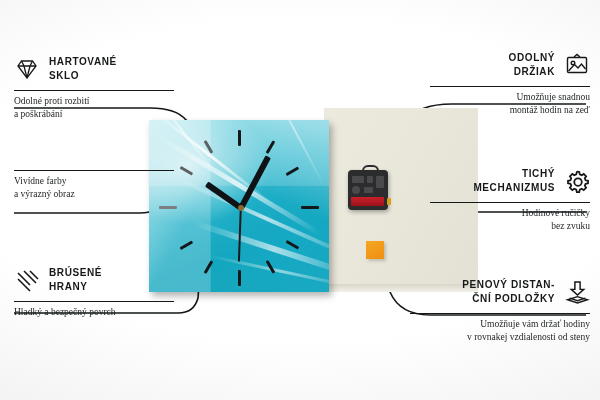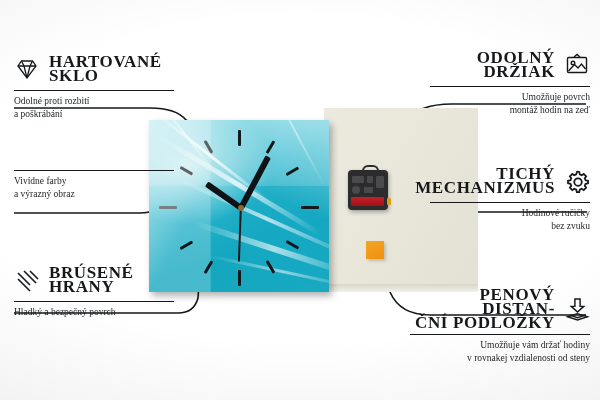--- a/index.html
+++ b/index.html
@@ -165,23 +165,23 @@
 
   .f-head {
     display: flex;
     align-items: center;
     gap: 9px;
     min-height: 34px;
   }
   .feature.right .f-head { flex-direction: row-reverse; }
 
   .f-title {
-    font-family: Liberation Serif, serif;
+    font-family: Liberation Sans, sans-serif;
     font-weight: 700;
-    font-size: 17px;
+    font-size: 10px;
     line-height: 14px;
     letter-spacing: 0.6px;
     color: #16181a;
     text-transform: uppercase;
   }
   .f-icon {
     flex: 0 0 auto;
     width: 26px;
     height: 26px;
     color: #16181a;
@@ -356,21 +356,21 @@
           <path d="M3.5 18 L9.5 11.5 L13 15 L16.5 11 L20.5 16"></path>
         </svg>
       </span>
       <span class="f-title">
         <span>ODOLNÝ</span><br>
         <span>DRŽIAK</span>
       </span>
     </div>
     <div class="f-rule"></div>
     <div class="f-desc">
-      <span>Umožňuje povrch</span><br>
+      <span>Umožňuje snadnou</span><br>
       <span>montáž hodin na zeď</span>
     </div>
   </div>
 
   <div class="feature right" style="top:164px;">
     <div class="f-head">
       <span class="f-icon">
         <svg viewBox="0 0 24 24" width="25" height="25" fill="none" stroke="currentColor" stroke-width="1.7">
           <path d="M12 2.6 L13.7 2.9 L14.2 5.2 L16.1 6 L18 4.7 L20.3 7 L19 8.9 L19.8 10.8 L22.1 11.3 L22.1 13.7 L19.8 14.2 L19 16.1 L20.3 18 L18 20.3 L16.1 19 L14.2 19.8 L13.7 22.1 L11.3 22.1 L10.8 19.8 L8.9 19 L7 20.3 L4.7 18 L6 16.1 L5.2 14.2 L2.9 13.7 L2.9 11.3 L5.2 10.8 L6 8.9 L4.7 7 L7 4.7 L8.9 6 L10.8 5.2 L11.3 2.9 Z"></path>
           <circle cx="12.5" cy="12.5" r="3.6"></circle>
@@ -381,21 +381,21 @@
         <span>MECHANIZMUS</span>
       </span>
     </div>
     <div class="f-rule"></div>
     <div class="f-desc">
       <span>Hodinové ručičky</span><br>
       <span>bez zvuku</span>
     </div>
   </div>
 
-  <div class="feature right" style="top:288px; width:180px;">
+  <div class="feature right" style="top:275px; width:180px;">
     <div class="f-head">
       <span class="f-icon">
         <svg viewBox="0 0 24 24" width="25" height="25" fill="none" stroke="currentColor" stroke-width="1.4">
           <path d="M9.5 2 H14.5 V9 H18 L12 14.5 L6 9 H9.5 Z"></path>
           <path d="M12 16 L2.5 19 L12 22 L21.5 19 Z"></path>
           <path d="M4.5 17.4 L12 19.8 L19.5 17.4"></path>
         </svg>
       </span>
       <span class="f-title">
         <span>PENOVÝ DISTAN-</span><br>

